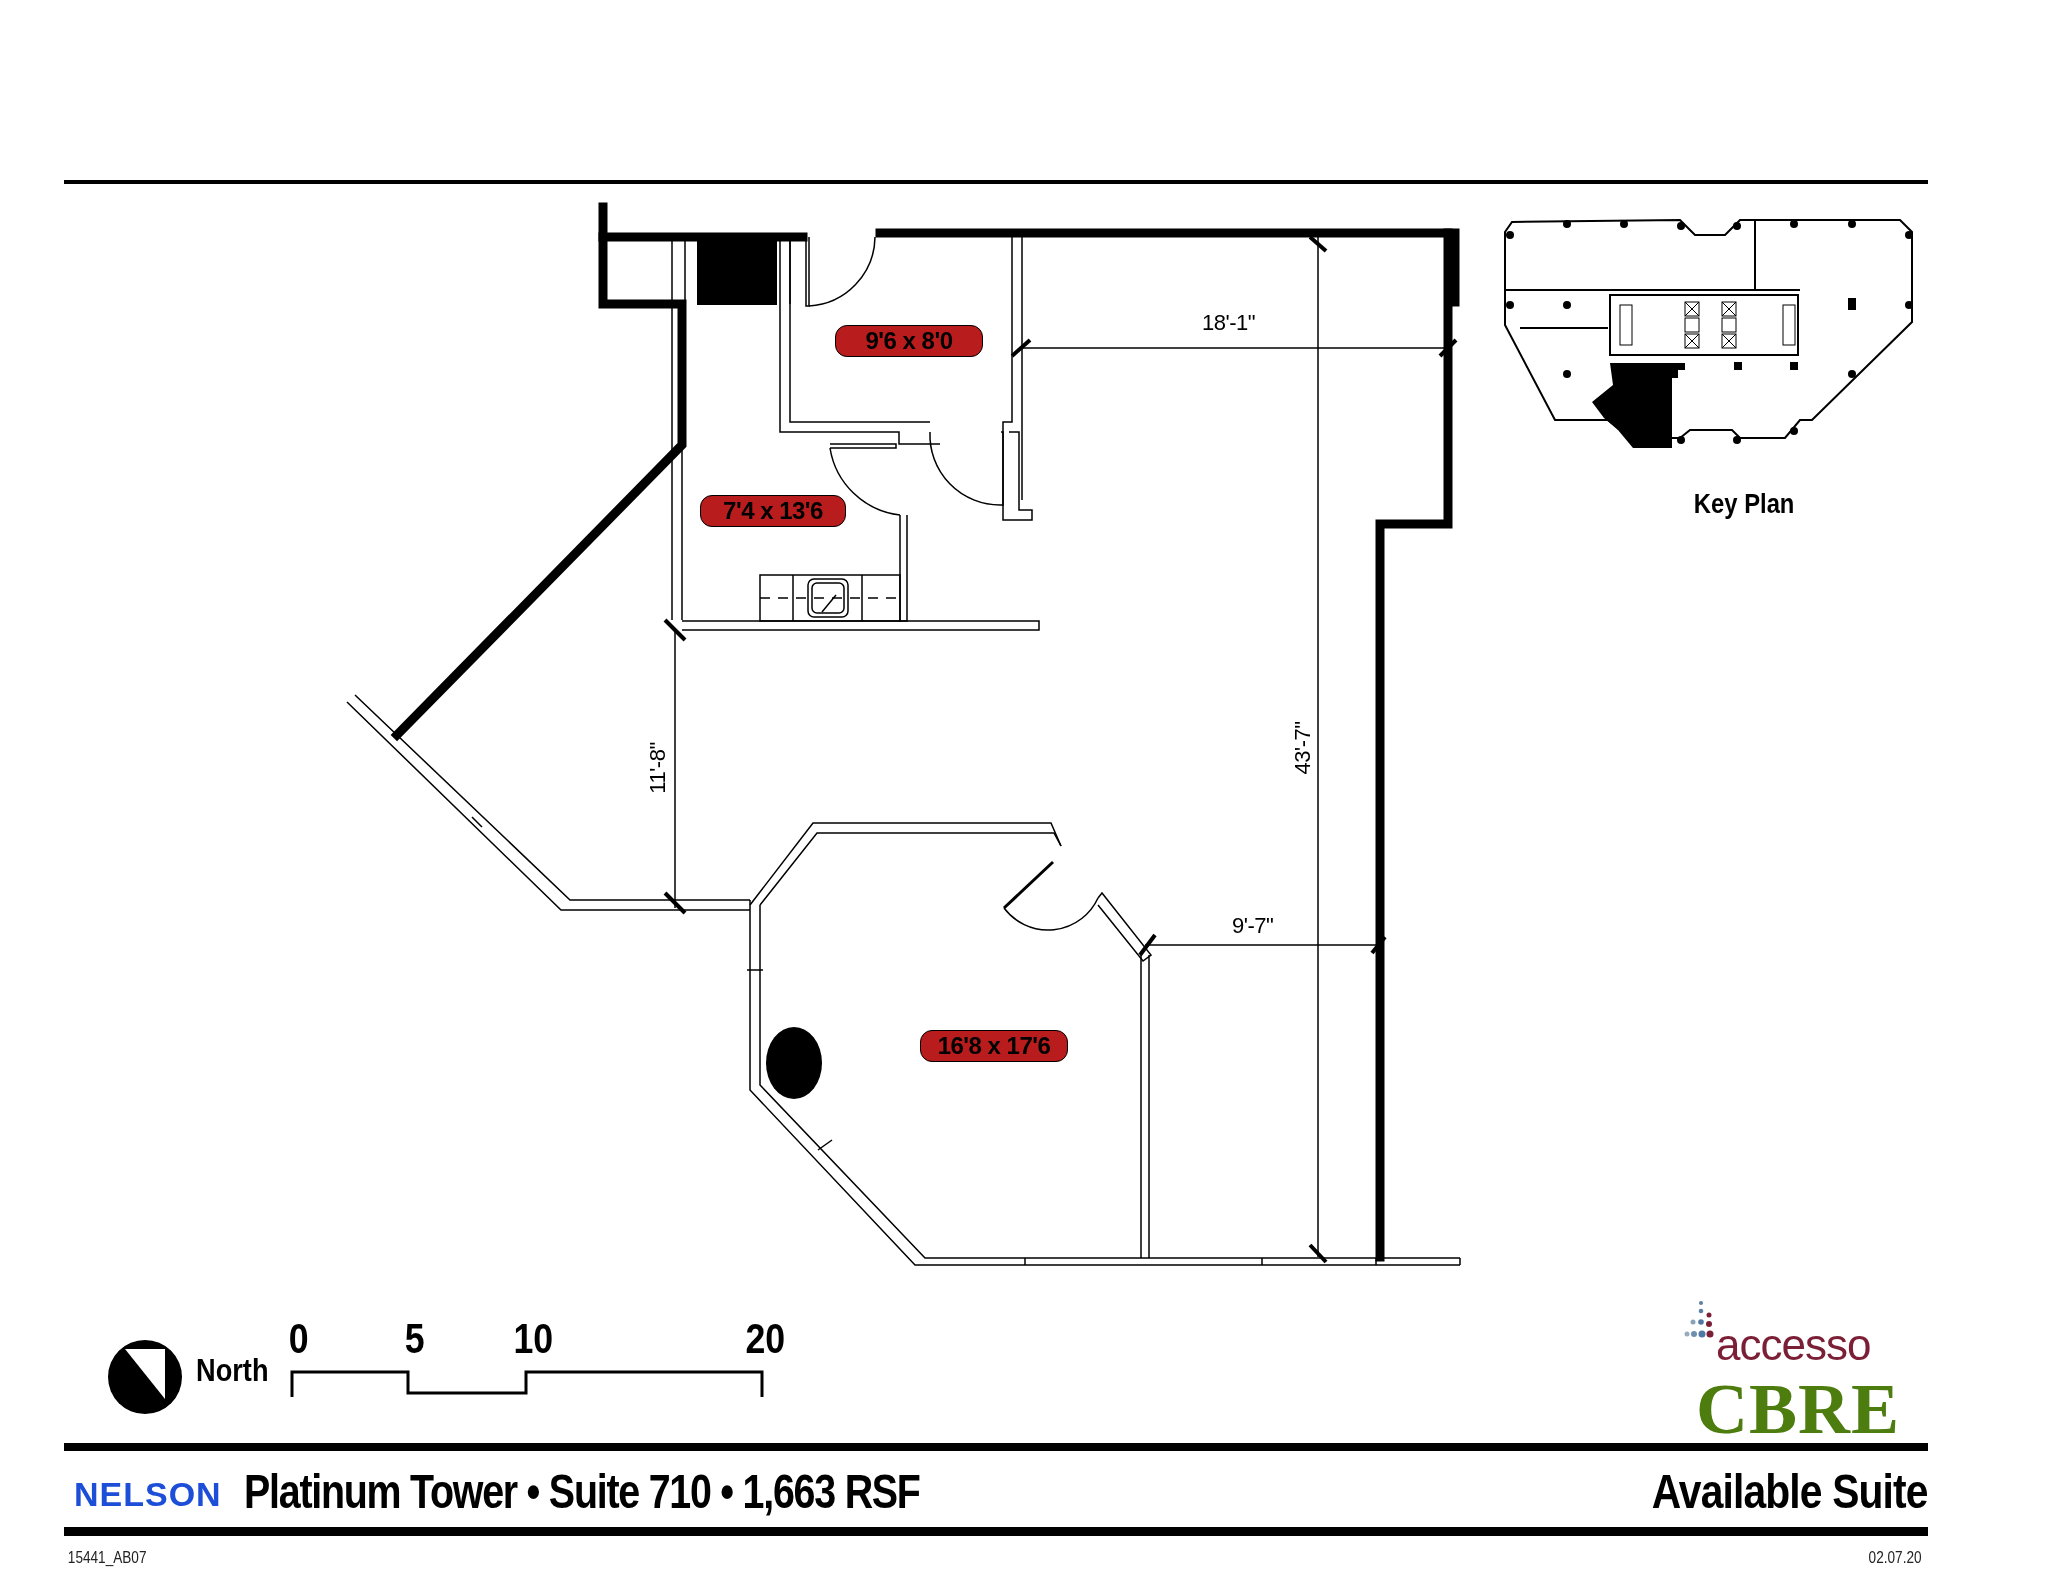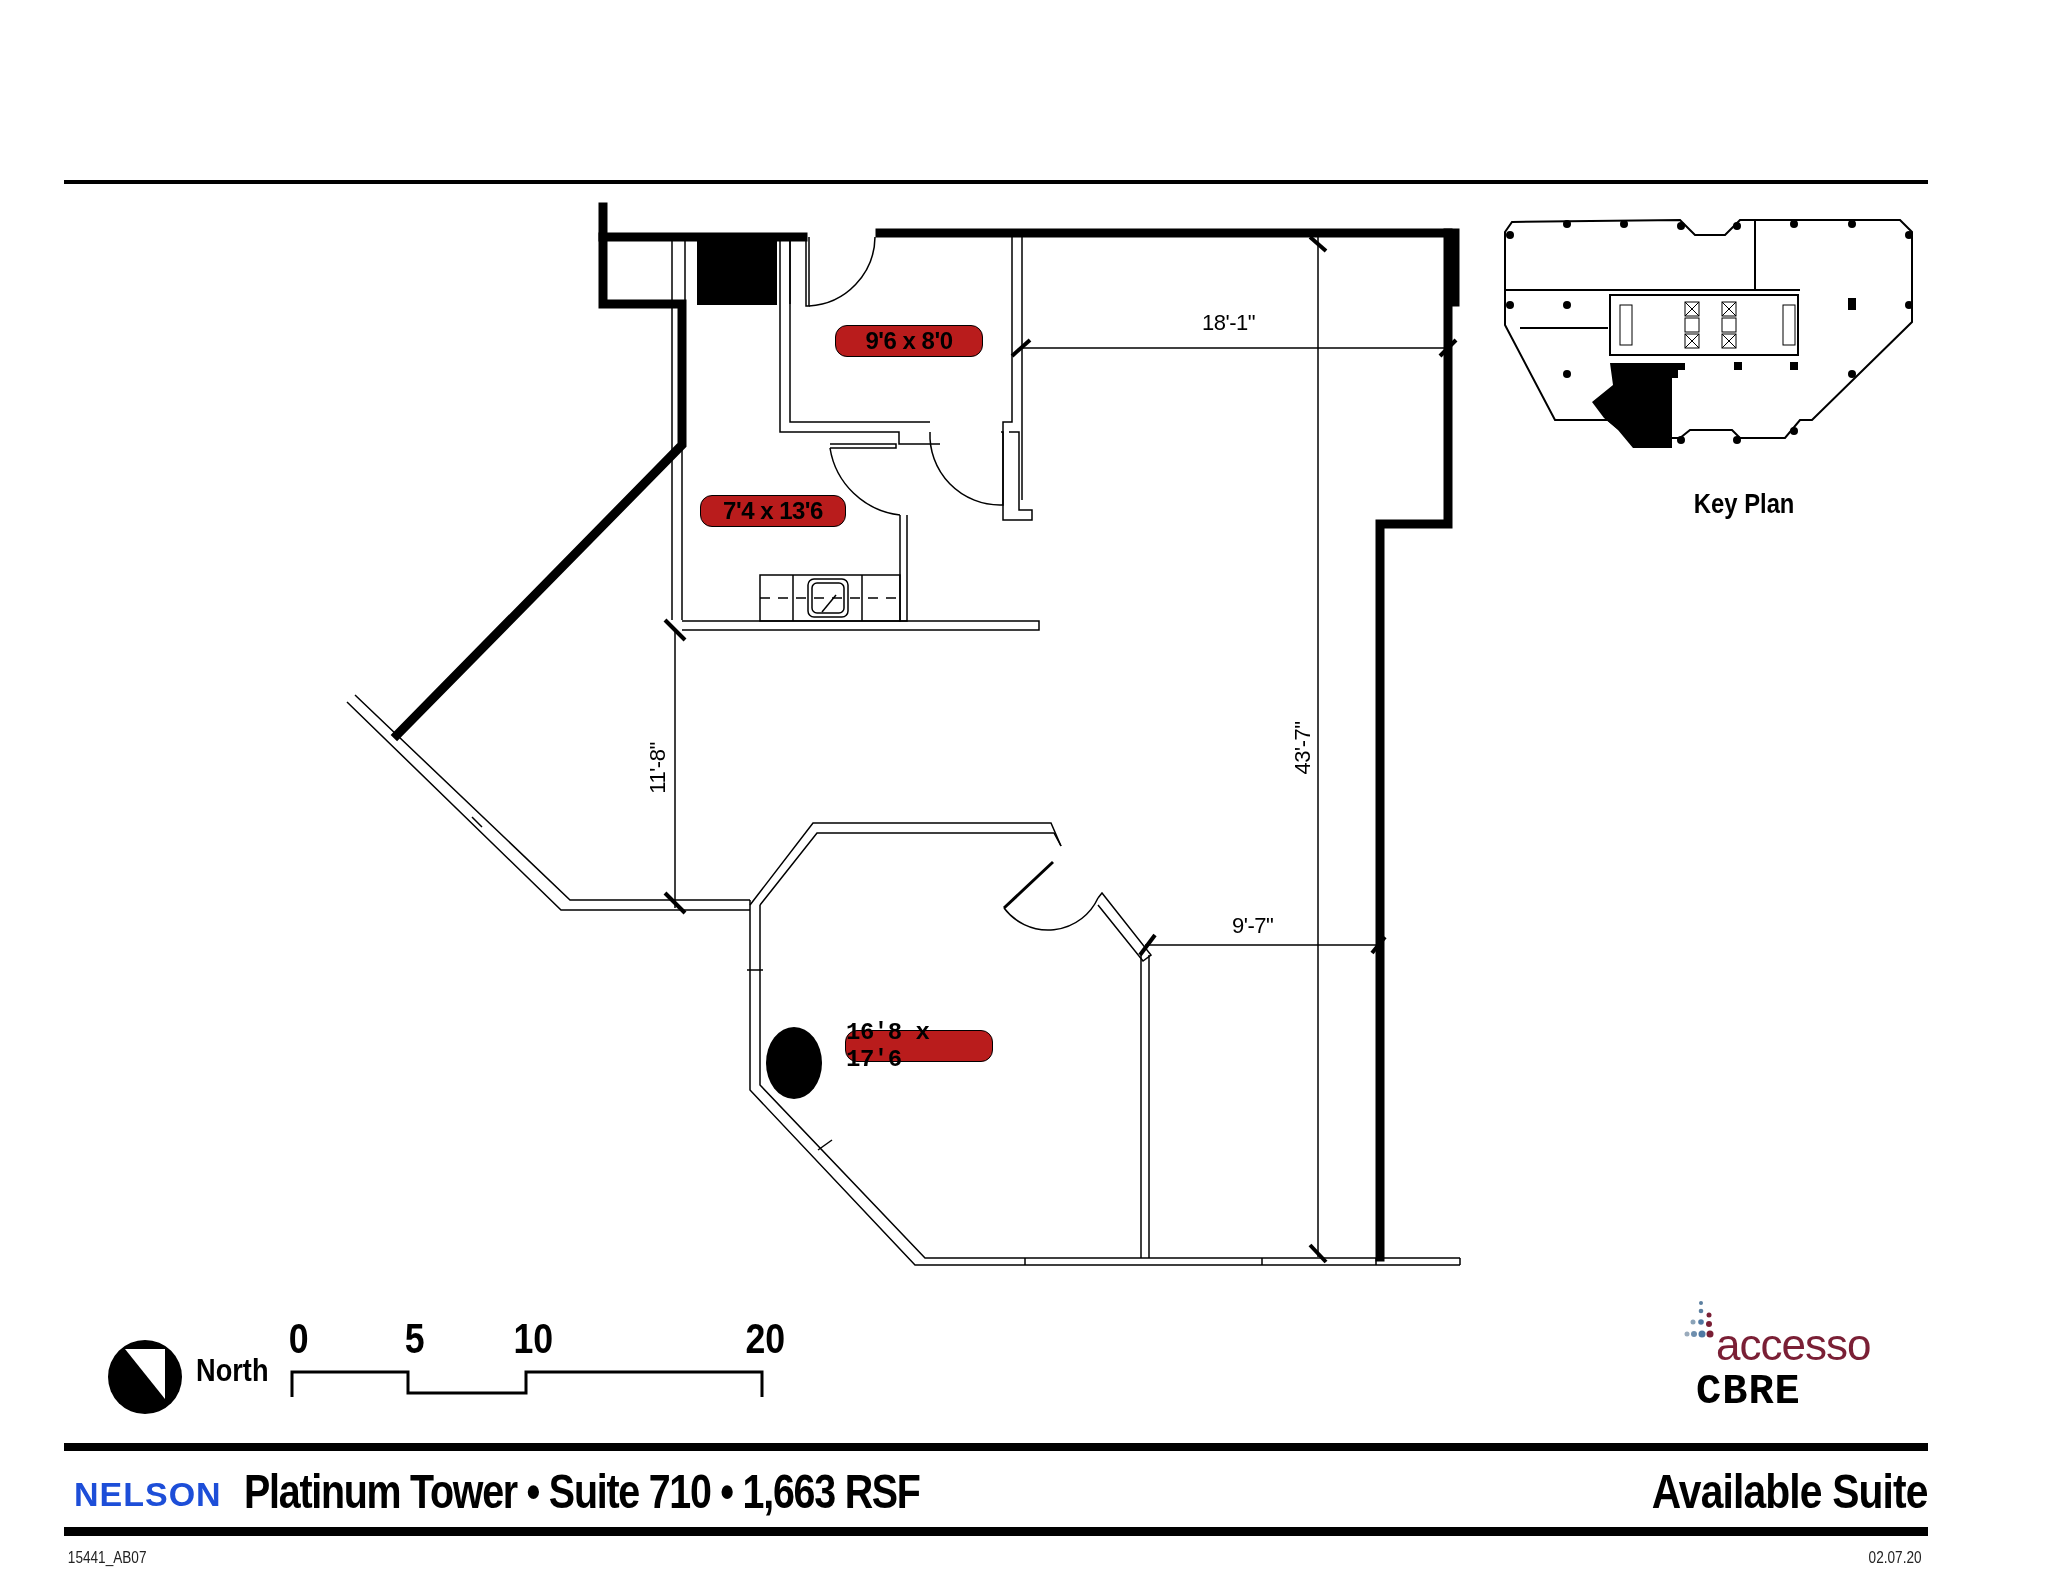--- a/index.html
+++ b/index.html
@@ -14,21 +14,21 @@
   }
   .dim-label { position: absolute; font-family: "Liberation Sans", sans-serif; font-size: 22px; letter-spacing: -0.5px; }
   .title-main { position: absolute; font-family: "Liberation Sans", sans-serif; font-weight: bold; font-size: 48px; letter-spacing: -1.5px; white-space: nowrap; transform: scaleX(0.82); transform-origin: left center; }
   .title-right { position: absolute; font-family: "Liberation Sans", sans-serif; font-weight: bold; font-size: 48px; letter-spacing: -1px; white-space: nowrap; transform: scaleX(0.85); transform-origin: right center; text-align: right; }
   .small-note { position: absolute; font-family: "Liberation Sans", sans-serif; font-size: 17px; color: #222; transform: scaleX(0.8); }
   .nelson { position: absolute; font-family: "Liberation Sans", sans-serif; font-weight: bold; font-size: 34px; letter-spacing: 1px; color: #1d4ed8; }
   .scale-num { position: absolute; font-family: "Liberation Sans", sans-serif; font-weight: bold; font-size: 42px; transform: scaleX(0.85); }
   .north-text { position: absolute; font-family: "Liberation Sans", sans-serif; font-weight: bold; font-size: 32px; transform: scaleX(0.85); transform-origin: left center; }
   .keyplan-label { position: absolute; font-family: "Liberation Sans", sans-serif; font-weight: bold; font-size: 28px; transform: scaleX(0.85); }
   .accesso { position: absolute; font-family: Liberation Sans, sans-serif; font-size: 44px; color: #7a1f35; letter-spacing: -1px; }
-  .cbre { position: absolute; font-family: Liberation Mono, monospace; font-weight: bold; font-size: 42px; color: #000000; letter-spacing: 1px; }
+  .cbre { position: absolute; font-family: Liberation Serif, serif; font-weight: bold; font-size: 72px; color: #4d7c0f; letter-spacing: 1px; }
 </style>
 </head>
 <body>
 
 <div class="rule" style="left:64px; top:180px; width:1864px; height:4px;"></div>
 
 <svg class="plan-svg" width="2048" height="1583" viewBox="0 0 2048 1583">
 
   <g fill="none" stroke="#000" stroke-linecap="square">
 
@@ -116,21 +116,21 @@
     <line x1="665" y1="893" x2="685" y2="913"></line>
     <line x1="1140" y1="955" x2="1155" y2="935"></line>
     <line x1="1372" y1="953" x2="1385" y2="937"></line>
   </g>
 
   <ellipse cx="794" cy="1063" rx="28" ry="36" fill="#000"></ellipse>
 </svg>
 
 <div class="room-label" style="left:835px; top:325px; width:146px; height:30px;">9'6 x 8'0</div>
 <div class="room-label" style="left:700px; top:495px; width:144px; height:30px;">7'4 x 13'6</div>
-<div class="room-label" style="left:845px; top:1030px; width:146px; height:30px;font-family:Liberation Mono, monospace;">16'8 x 17'6</div>
+<div class="room-label" style="left:920px; top:1030px; width:146px; height:30px;">16'8 x 17'6</div>
 
 <div class="dim-label" style="left:1202px; top:310px;">18'-1"</div>
 <div class="dim-label" style="left:632px; top:755px; transform: rotate(-90deg);">11'-8"</div>
 <div class="dim-label" style="left:1276px; top:735px; transform: rotate(-90deg);">43'-7"</div>
 <div class="dim-label" style="left:1232px; top:913px;">9'-7"</div>
 
 <svg class="abs" style="left:1500px; top:210px;" width="450" height="250" viewBox="0 0 450 250">
   <g fill="none" stroke="#000" stroke-width="2">
     <polygon points="12,12 180,10 195,25 225,25 240,10 400,10 412,22 412,112 312,210 300,210 285,228 240,228 232,220 190,220 180,228 130,228 108,210 55,210 5,115 5,22"></polygon>
     <line x1="255" y1="10" x2="255" y2="80"></line>

